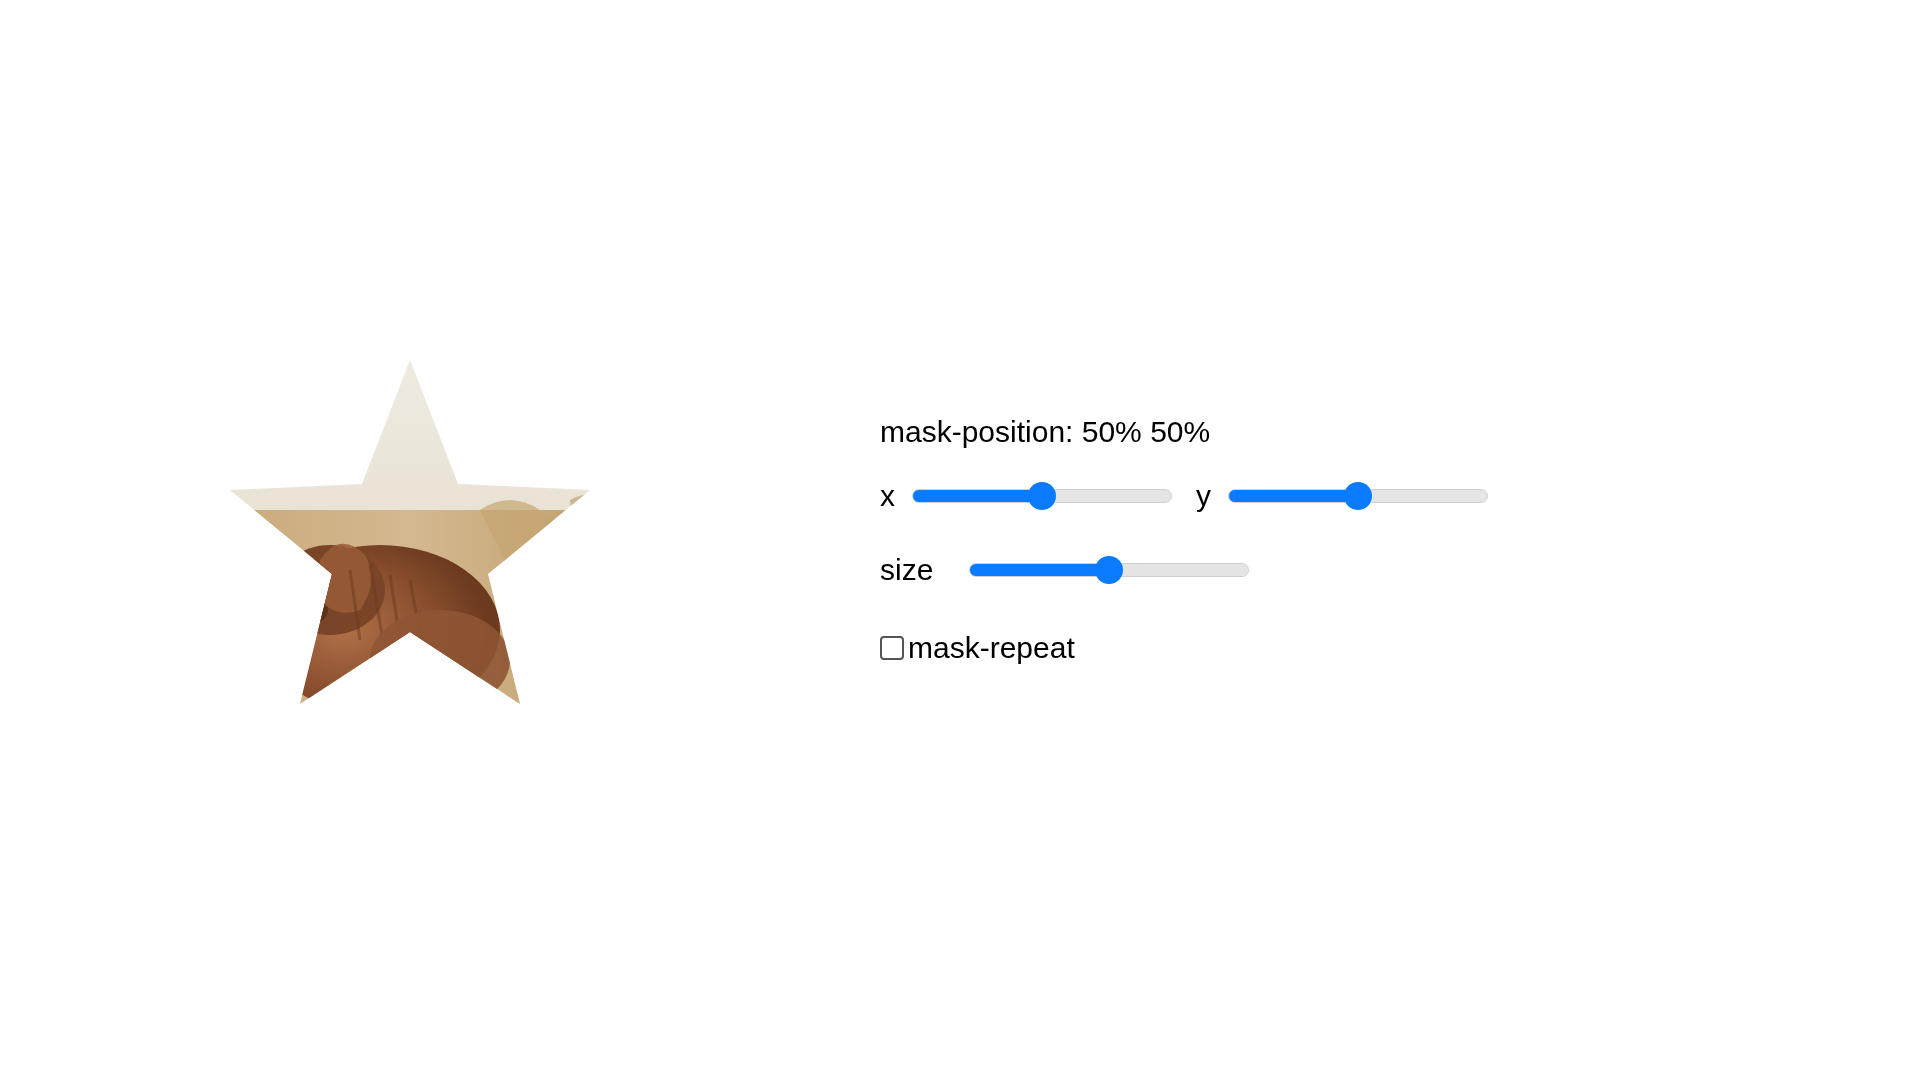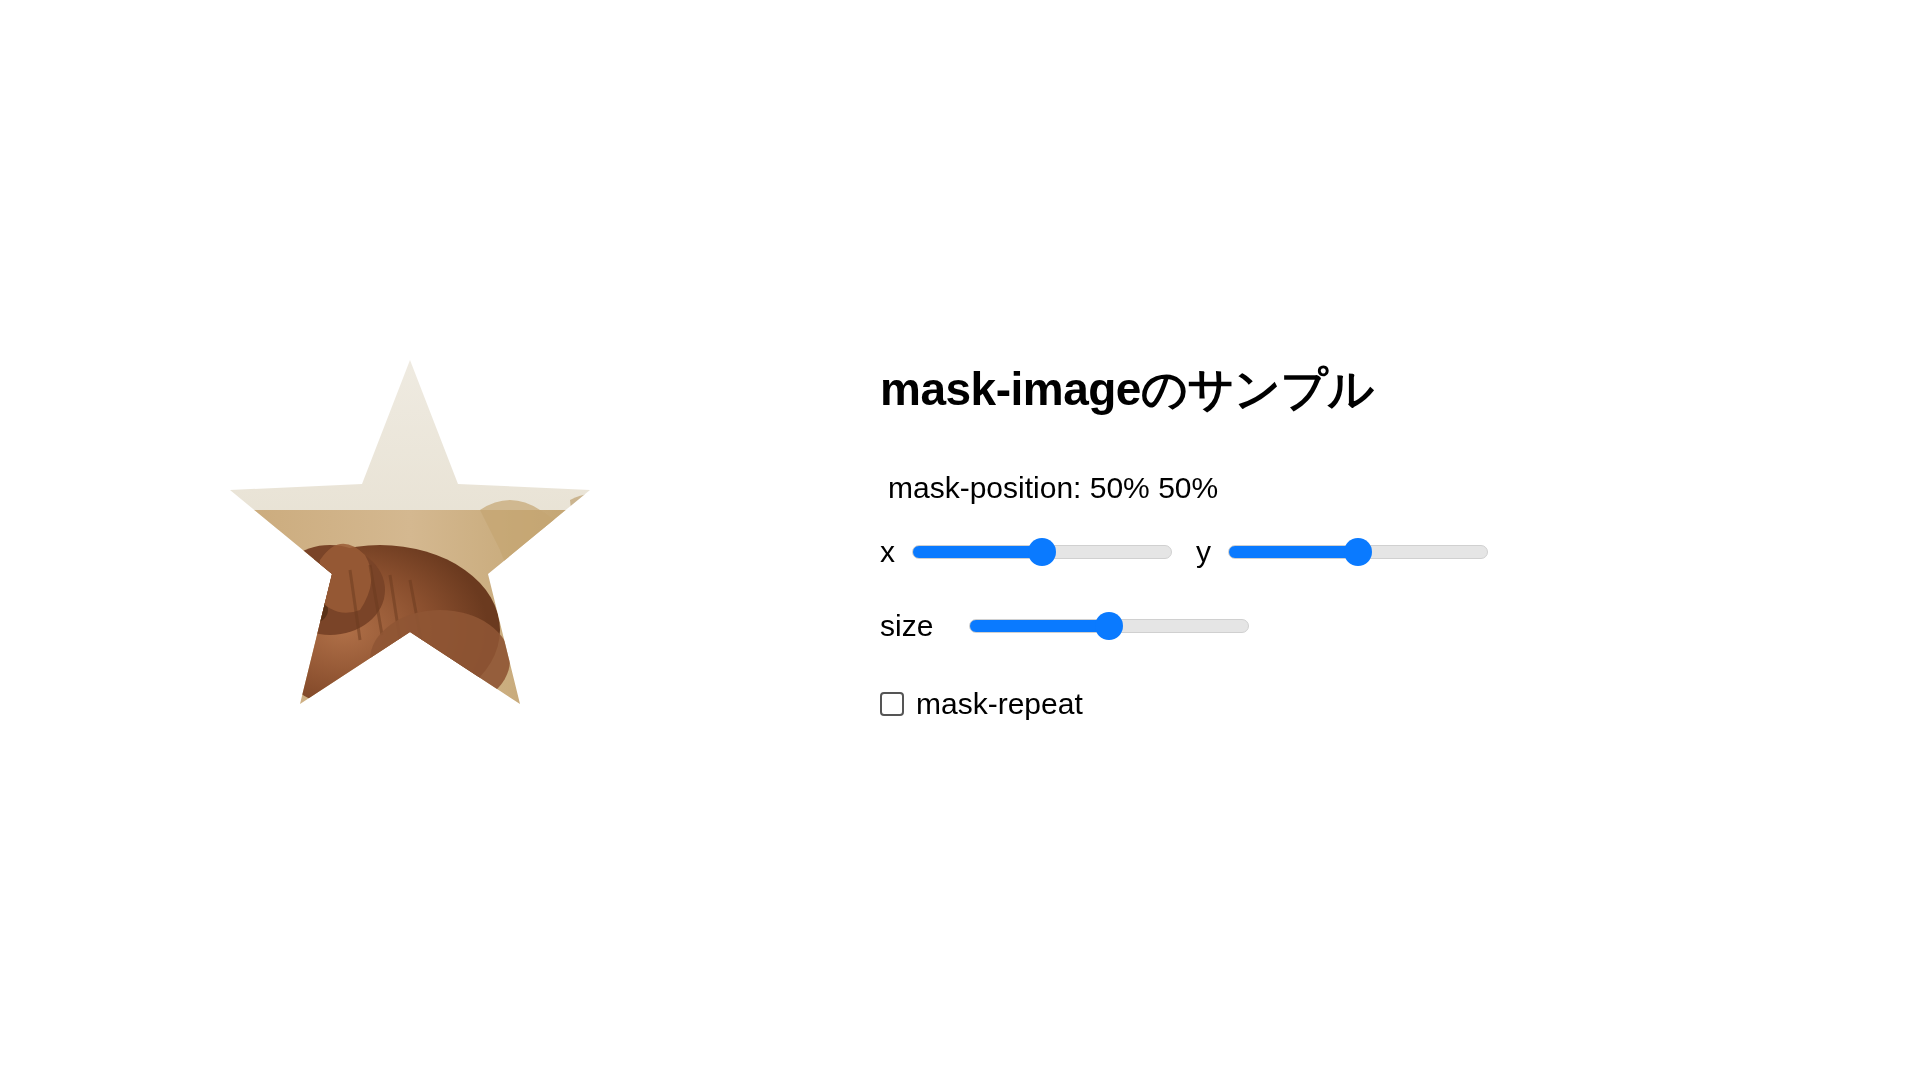--- a/index.html
+++ b/index.html
@@ -41,21 +41,20 @@
       font-size: 46px;
       font-weight: 700;
       margin-bottom: 50px;
       color: #000;
       letter-spacing: -0.5px;
     }
     .label-row {
       font-size: 30px;
       color: #000;
       margin-bottom: 30px;
-      margin-left: 8px;
     }
     .slider-row {
       display: flex;
       align-items: center;
       gap: 24px;
       margin-bottom: 40px;
     }
     .slider-group {
       display: flex;
       align-items: center;
@@ -100,21 +99,21 @@
     }
     .slider-x, .slider-y {
       width: 260px;
     }
     .slider-size {
       width: 280px;
     }
     .checkbox-row {
       display: flex;
       align-items: center;
-      gap: 12px;
+      gap: 4px;
       margin-top: 44px;
     }
     input[type="checkbox"] {
       width: 24px;
       height: 24px;
       border: 2px solid #555;
       border-radius: 4px;
       appearance: none;
       -webkit-appearance: none;
       cursor: pointer;
@@ -169,21 +168,20 @@
         <path d="M95,230 Q80,210 75,225 Q85,245 100,250 Z" fill="#d8c0a0"></path>
         <ellipse cx="110" cy="280" rx="18" ry="14" fill="#5a3218"></ellipse>
         <path d="M120,230 Q140,200 165,225 Q180,250 160,280 Q135,290 115,265 Z" fill="#9a5c36" opacity="0.85"></path>
         <path d="M150,240 L160,310 M170,235 L182,305 M190,245 L200,310 M210,250 L222,315" stroke="#6b3a1f" stroke-width="3" opacity="0.5"></path>
         <ellipse cx="240" cy="330" rx="70" ry="50" fill="#8f5534" opacity="0.9"></ellipse>
       </g>
     </svg>
   </div>
 
   <div class="controls">
-    <h1 class="title">mask-imageのサンプル</h1>
 
     <div class="label-row">
       <span>mask-position: </span><span>50% 50%</span>
     </div>
 
     <div class="slider-row">
       <div class="slider-group">
         <span class="slider-label">x</span>
         <input type="range" class="slider-x" min="0" max="100" style="--fill: 50%;" value="50">
       </div>

